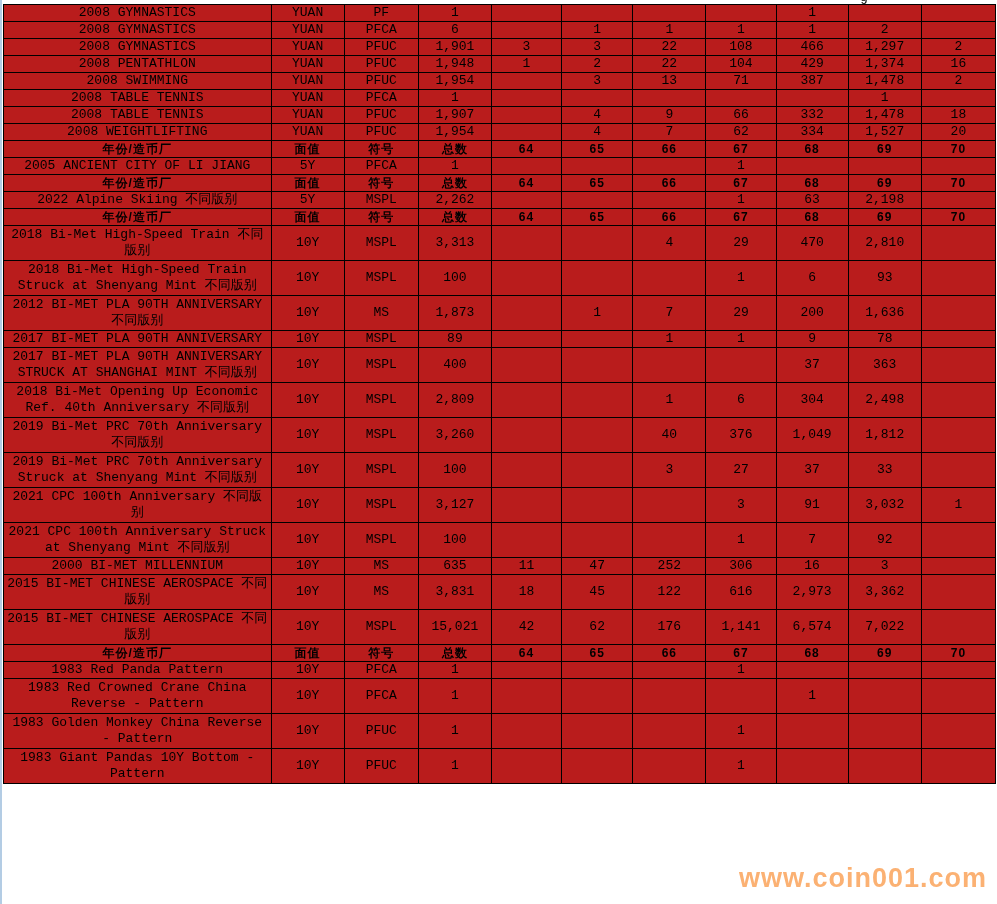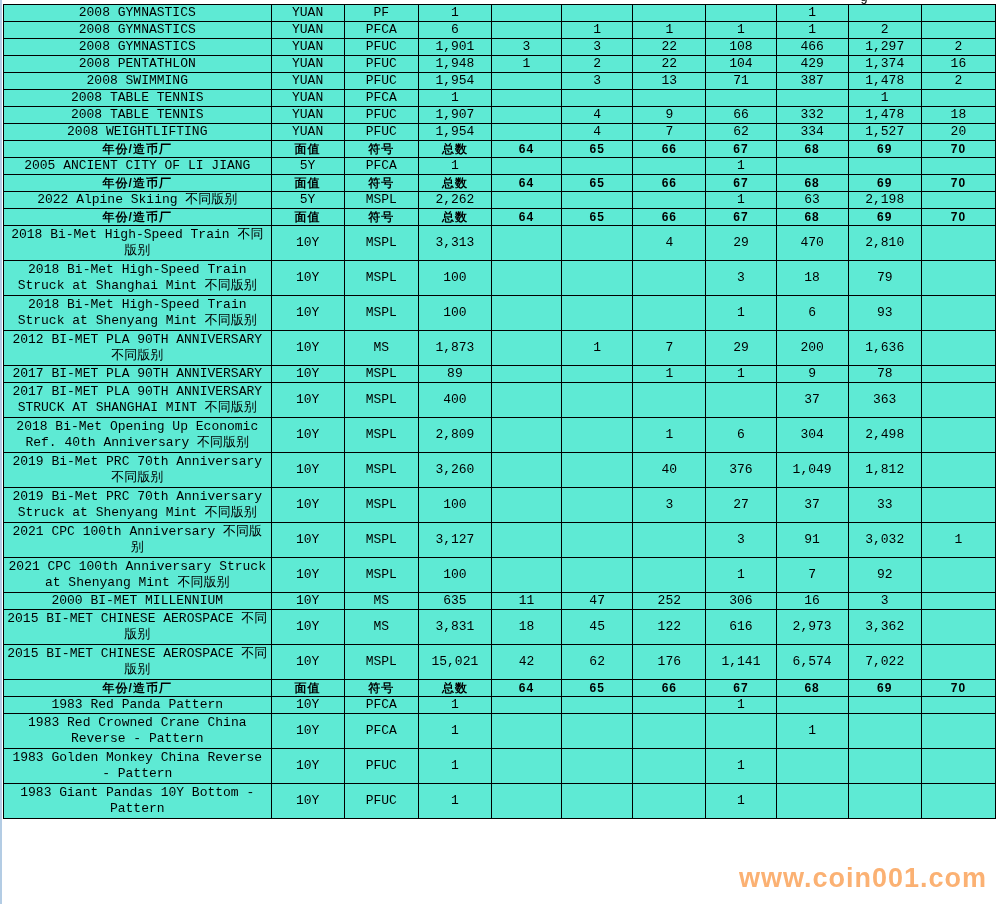--- a/index.html
+++ b/index.html
@@ -7,21 +7,21 @@
     width:997px;height:904px;position:relative;background:#fff;overflow:hidden;
     font-family:"Liberation Mono","DejaVu Sans Mono",monospace;
   }
   .edge-strip{position:absolute;left:0;top:0;width:2px;height:904px;background:#B3CCE4;}
   .artifact{position:absolute;left:860px;top:0;height:4px;width:20px;overflow:hidden;
     font-size:13px;color:#000;}
   .artifact span{display:block;margin-top:-10px;}
   table.census{
     border-collapse:collapse;table-layout:fixed;
     position:absolute;left:3px;top:4px;width:993px;
-    background:#5eead4;
+    background:#b91c1c;
   }
   table.census td{
     border:1px solid #000;
     text-align:center;vertical-align:middle;
     font-size:13px;line-height:16px;
     padding:0 2px;overflow:hidden;
     color:#000;
     word-break:break-word;
   }
   tr.lines-1 td{height:16px;}
@@ -240,33 +240,20 @@
         <td>3,313</td>
         <td></td>
         <td></td>
         <td>4</td>
         <td>29</td>
         <td>470</td>
         <td>2,810</td>
         <td></td>
       </tr>
       <tr class="row-data lines-2">
-        <td>2018 Bi-Met High-Speed Train Struck at Shanghai Mint 不同版别</td>
-        <td>10Y</td>
-        <td>MSPL</td>
-        <td>100</td>
-        <td></td>
-        <td></td>
-        <td></td>
-        <td>3</td>
-        <td>18</td>
-        <td>79</td>
-        <td></td>
-      </tr>
-      <tr class="row-data lines-2">
         <td>2018 Bi-Met High-Speed Train Struck at Shenyang Mint 不同版别</td>
         <td>10Y</td>
         <td>MSPL</td>
         <td>100</td>
         <td></td>
         <td></td>
         <td></td>
         <td>1</td>
         <td>6</td>
         <td>93</td>

